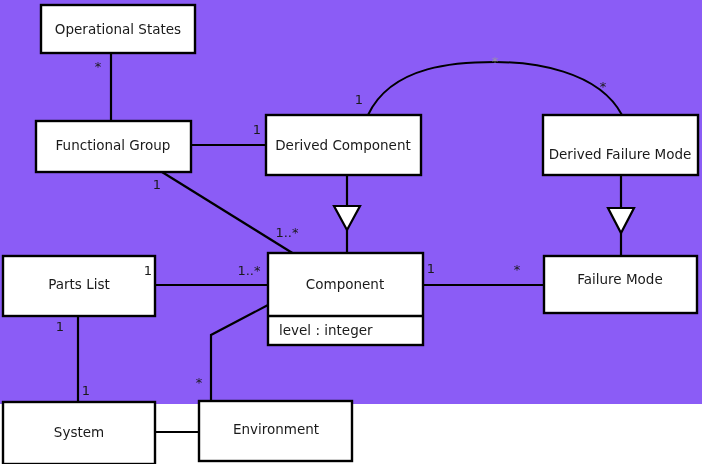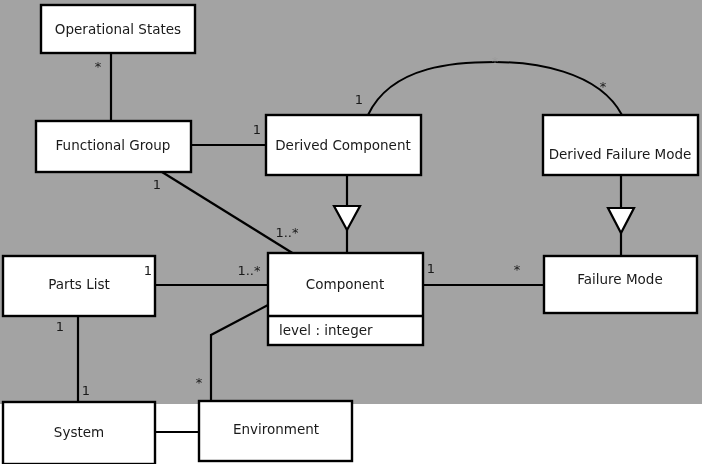--- a/index.html
+++ b/index.html
@@ -10,21 +10,21 @@
   body {
     width: 702px;
     height: 464px;
     font-family: "DejaVu Sans", sans-serif;
     overflow: hidden;
   }
   #diagram-root {
     position: relative;
     width: 702px;
     height: 404px;
-    background: #a3a3a3;
+    background: #8b5cf6;
   }
   svg#uml-canvas {
     position: absolute;
     left: 0;
     top: 0;
     width: 702px;
     height: 464px;
     display: block;
   }
   .cls-box {

